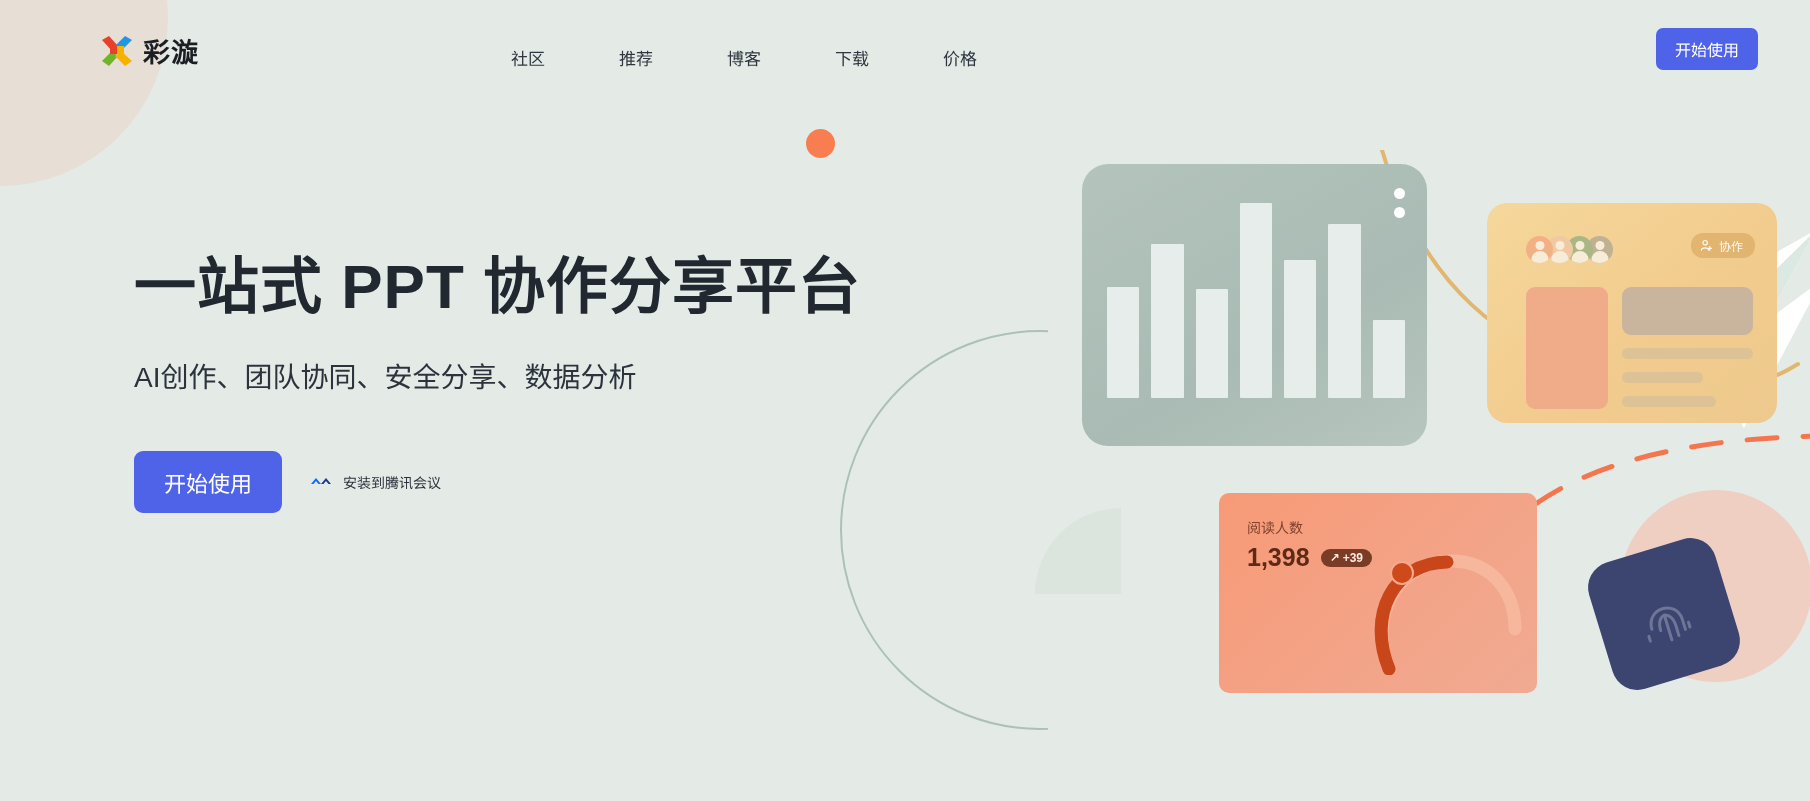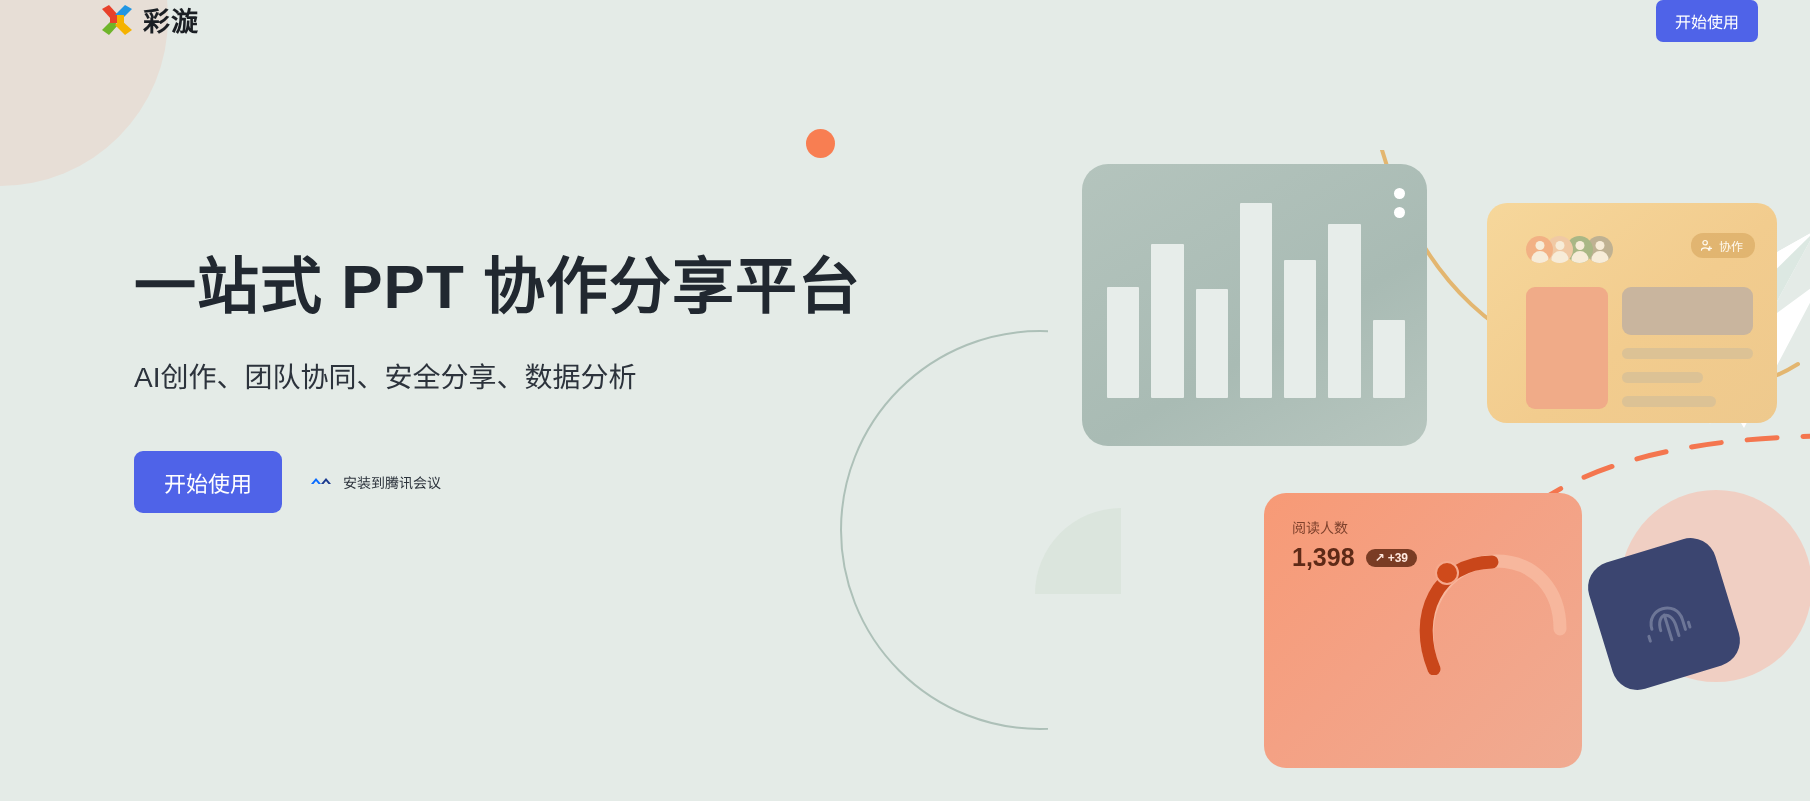--- a/index.html
+++ b/index.html
@@ -64,21 +64,21 @@
     background: #3b4570;
     transform: rotate(-17deg);
     display: flex; align-items: center; justify-content: center;
   }
   .plane { position: absolute; left: 1592px; top: 228px; width: 230px; height: 200px; }
 
   
   .site-header {
     position: absolute; top: 0; left: 0; right: 0;
     height: 70px;
-    display: flex; align-items: flex-start;
+    display: flex; align-items: flex-end;
     padding: 0 52px 0 100px;
     z-index: 20;
   }
   .brand { display: flex; align-items: center; gap: 9px; cursor: pointer; }
   .brand-name {
     font-size: 27px; font-weight: 700; color: #1b1f24; letter-spacing: 1px;
   }
   .main-nav {
     display: flex; align-items: center;
     gap: 74px;
@@ -184,23 +184,23 @@
   .collab-body { position: absolute; left: 39px; top: 84px; right: 24px; display: flex; gap: 14px; }
   .panel-left { width: 82px; height: 122px; border-radius: 9px; background: #f0ab88; }
   .panel-right { flex: 1; }
   .block-big { height: 48px; border-radius: 9px; background: #c9b59e; }
   .block-line { height: 11px; border-radius: 6px; background: #dcc295; margin-top: 13px; }
   .block-line.w2 { width: 62%; }
   .block-line.w3 { width: 72%; }
 
   .stats-card {
     position: absolute;
-    left: 1264px; top: 493px;
-    width: 318px; height: 275px;
-    border-radius: 22px;
+    left: 1219px; top: 493px;
+    width: 318px; height: 200px;
+    border-radius: 10px;
     background: linear-gradient(135deg, #f79a76 0%, #f4a184 45%, #f0ab92 100%);
     overflow: hidden;
   }
   .stats-list { position: absolute; left: 28px; top: 24px; }
   .stat-label { font-size: 14px; color: #6b3320; opacity: .86; }
   .stat-value { font-size: 25px; font-weight: 700; color: #5e2a17; margin-top: 6px; display: flex; align-items: center; gap: 11px; }
   .stat-row + .stat-row { margin-top: 12px; }
   .stat-badge {
     display: inline-flex; align-items: center; gap: 3px;
     background: #7a3c24; color: #ffe9df;
@@ -259,20 +259,27 @@
       <path d="M2 6 L9 2 L18 12 L12 17 Z" fill="#e8412b"></path>
       <path d="M32 6 L25 2 L15 12 L21 17 Z" fill="#2196e3"></path>
       <path d="M2 27 L9 32 L18 22 L12 17 Z" fill="#6fb52a"></path>
       <path d="M32 27 L25 32 L15 22 L21 17 Z" fill="#f5b200"></path>
       <path d="M10 12 L17 12 L17 20 L10 20 Z" fill="#e8412b"></path>
       <path d="M17 12 L24 12 L24 20 L17 20 Z" fill="#f5b200"></path>
     </svg>
     <span class="brand-name">彩漩</span>
   </div>
 
+  <nav class="main-nav">
+    <span class="nav-link">社区</span>
+    <span class="nav-link">推荐</span>
+    <span class="nav-link">博客</span>
+    <span class="nav-link">下载</span>
+    <span class="nav-link">价格</span>
+  </nav>
 
   <button class="header-cta">开始使用</button>
 </header>
 
 <section class="hero-copy">
   <h1 class="hero-title">一站式 PPT 协作分享平台</h1>
   <p class="hero-sub">AI创作、团队协同、安全分享、数据分析</p>
   <div class="hero-actions">
     <button class="hero-cta">开始使用</button>
     <div class="meeting-link">

